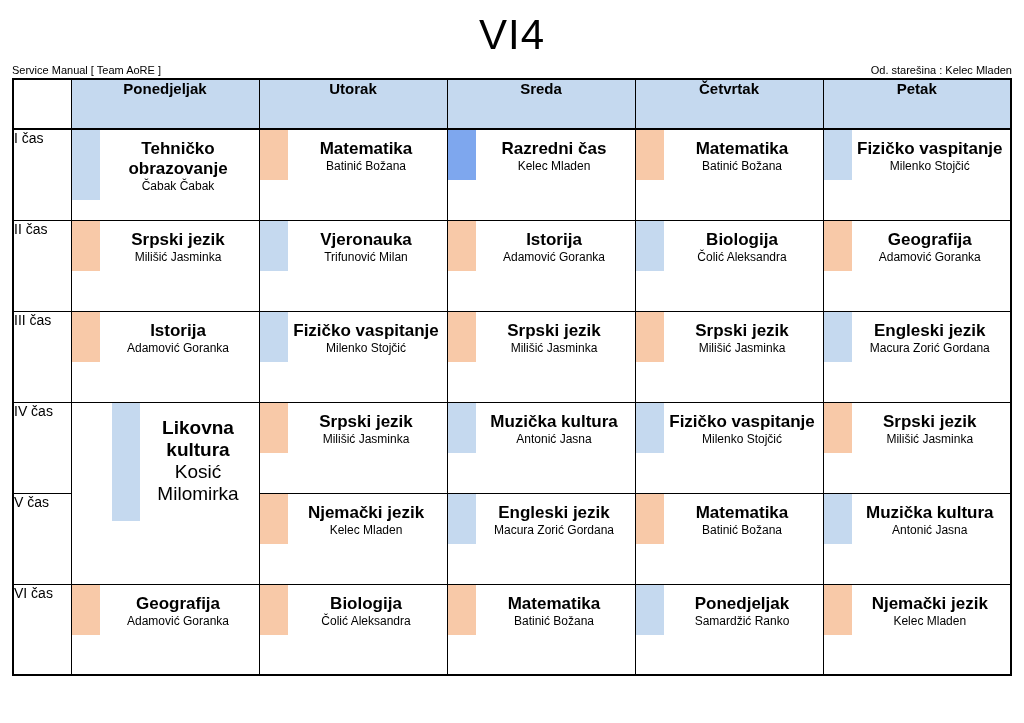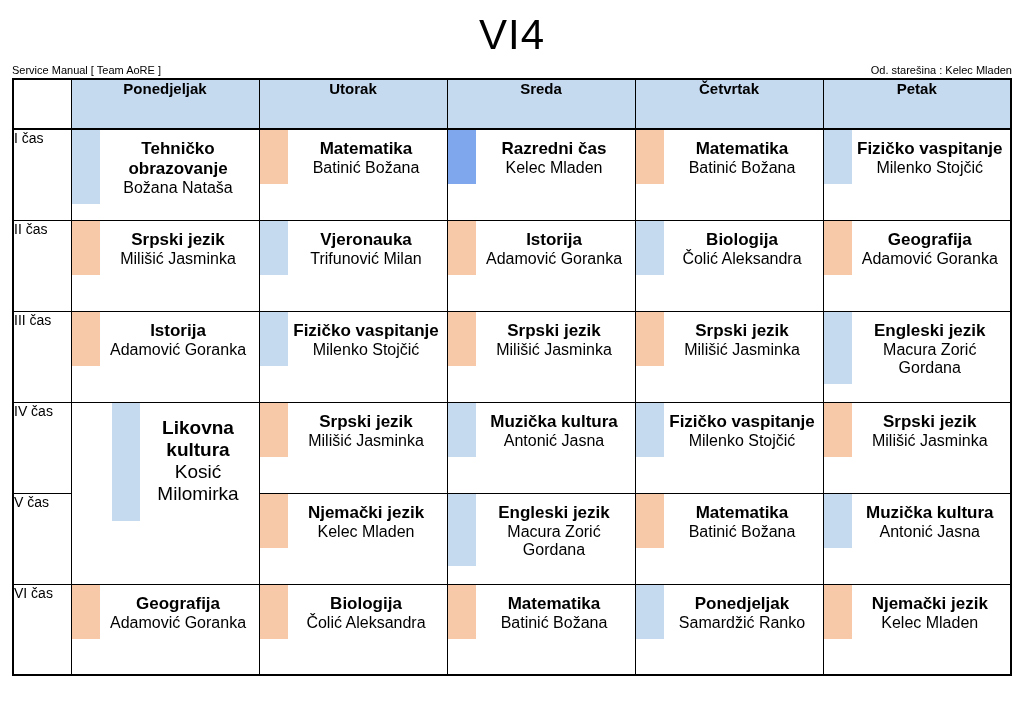--- a/index.html
+++ b/index.html
@@ -105,21 +105,21 @@
     font-weight: bold;
     text-align: center;
     line-height: 1.18;
     padding-top: 9px;
     width: 100%;
     box-sizing: border-box;
     padding-left: 30px;
     padding-right: 4px;
   }
   .teacher {
-    font-size: 16px;
+    font-size: 12px;
     text-align: center;
     width: 100%;
     box-sizing: border-box;
     padding-left: 30px;
     padding-right: 4px;
     padding-bottom: 7px;
   }
   
   td.lesson.span2 .cell-inner {
     justify-content: space-between;
@@ -172,21 +172,21 @@
           <th class="day">Petak</th>
         </tr>
       </thead>
       <tbody id="timetable-body">
           <tr>
             <td class="period">I čas</td>
             <td class="lesson">
               <div class="cell-inner">
                 <div class="stripe" style="background: rgb(197, 217, 239);"></div>
                 <div class="subject">Tehničko obrazovanje</div>
-                <div class="teacher">Božana Nataša</div>
+                <div class="teacher">Čabak Čabak</div>
               </div>
             </td>
             <td class="lesson">
               <div class="cell-inner">
                 <div class="stripe" style="background: rgb(248, 201, 168);"></div>
                 <div class="subject">Matematika</div>
                 <div class="teacher">Batinić Božana</div>
               </div>
             </td>
             <td class="lesson">

